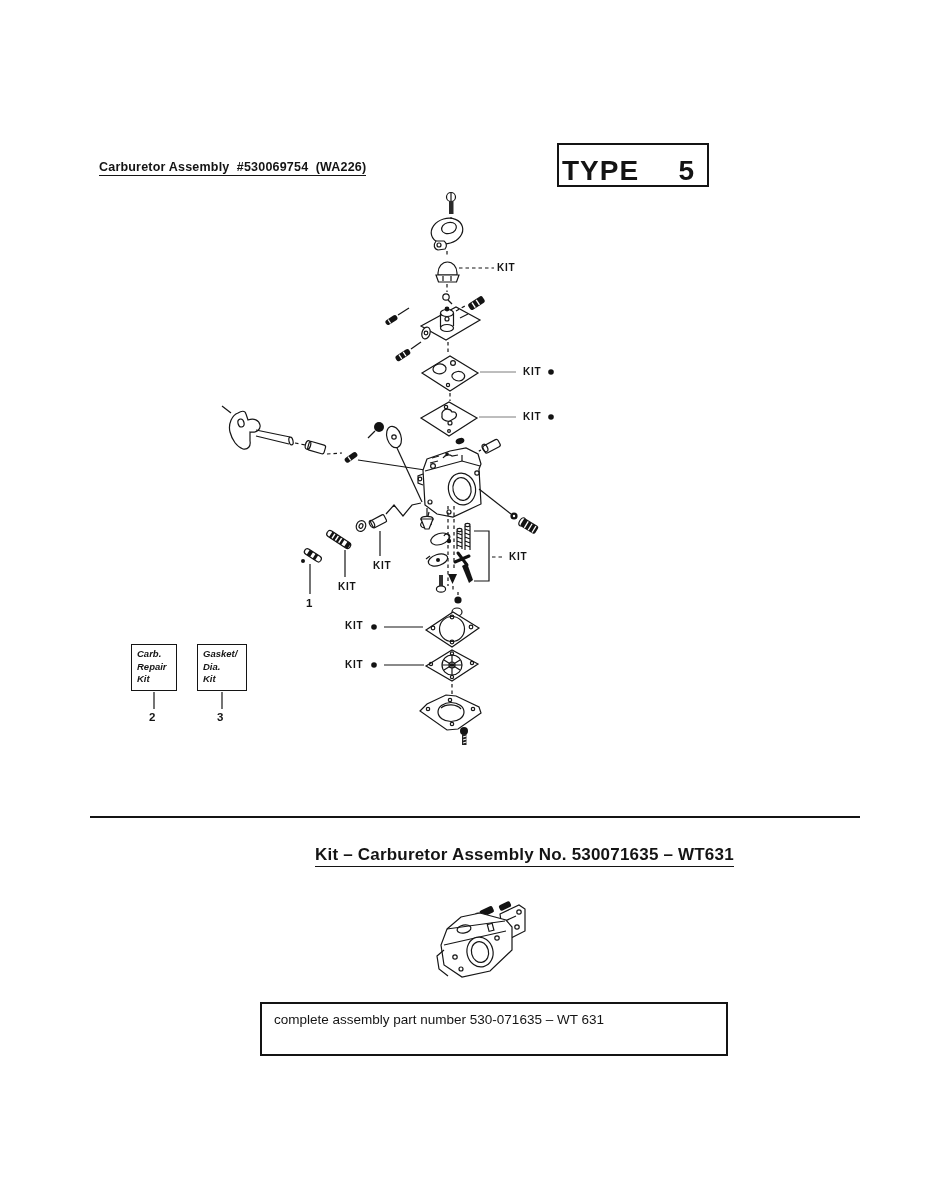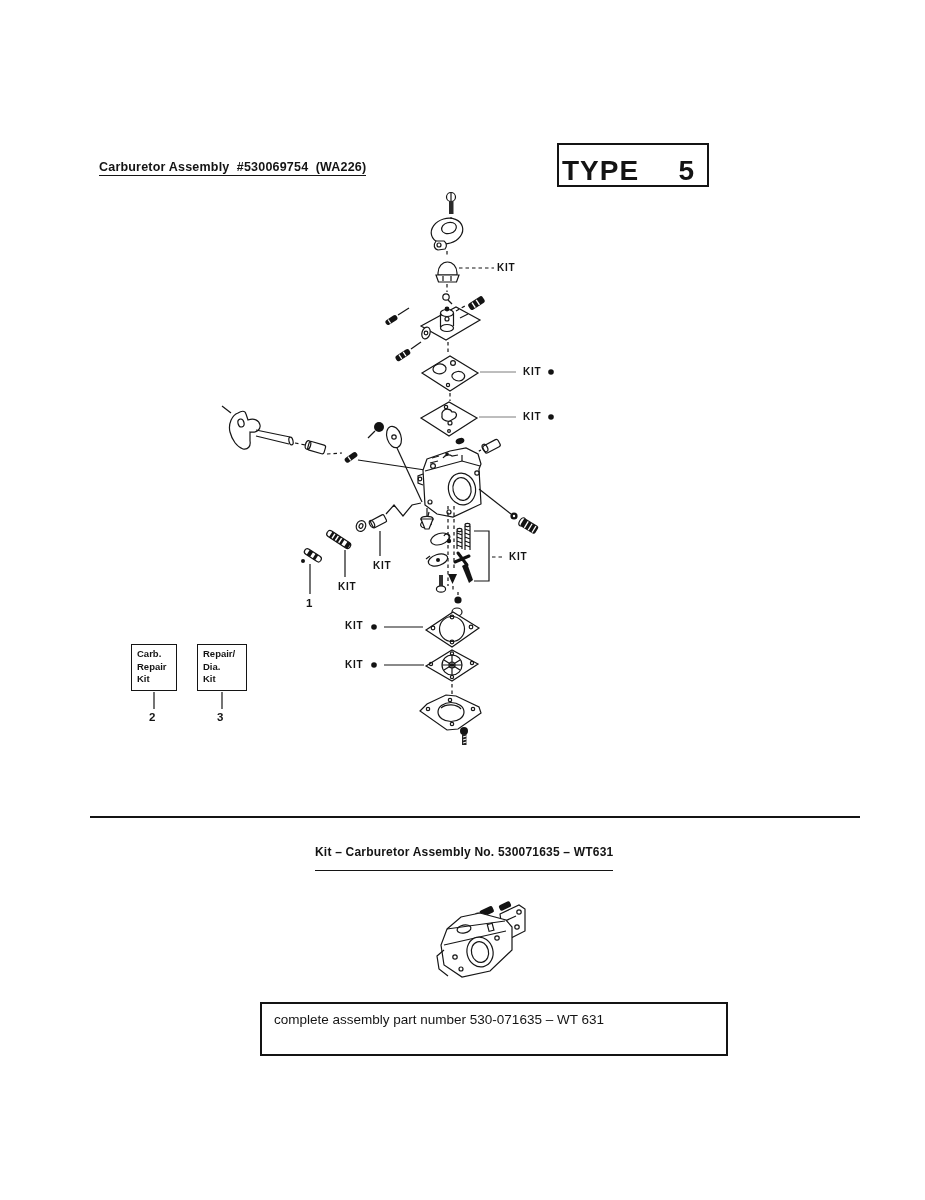--- a/index.html
+++ b/index.html
@@ -10,25 +10,25 @@
   .doc-title{left:99px;top:160px;font-size:12.5px;font-weight:700;letter-spacing:.2px;
              border-bottom:1.6px solid #141414;padding-bottom:1px;}
   .type-box{left:557px;top:143px;width:148px;height:40px;border:2.5px solid #141414;
             box-sizing:content-box;display:flex;align-items:flex-end;justify-content:space-between;}
   .type-box .t{font-size:28px;font-weight:800;letter-spacing:1px;margin-left:3px;line-height:1;}
   .type-box .v{font-size:28px;font-weight:800;margin-right:13px;line-height:1;}
   svg.diagram{position:absolute;left:0;top:0;}
   .kit{position:absolute;font-size:10px;font-weight:700;letter-spacing:.7px;line-height:10px;}
   .callout{position:absolute;font-size:11.5px;font-weight:600;line-height:11px;}
   .legend-box{position:absolute;border:1.6px solid #141414;box-sizing:border-box;
-              font-size:9.5px;font-weight:600;line-height:1.32;padding:3px 2px 0 5px;}
+              font-size:9.5px;font-weight:600;line-height:1.32;padding:3px 2px 0 5px;font-style:italic;}
   .legend-box span{display:block;}
   .divider{left:90px;top:816px;width:770px;height:2.4px;background:#141414;}
-  .kit-heading{left:315px;top:845px;font-size:12px;font-weight:700;letter-spacing:.2px;
-               border-bottom:1.9px solid #141414;padding-bottom:11px;}
+  .kit-heading{left:315px;top:845px;font-size:17px;font-weight:700;letter-spacing:.2px;
+               border-bottom:1.9px solid #141414;padding-bottom:1px;}
   .note-box{left:260px;top:1002px;width:468px;height:54px;border:2px solid #141414;
             box-sizing:border-box;padding:7px 8px 0 12px;font-size:13.5px;line-height:1.32;}
   .note-box span{display:block;white-space:pre;}
   .s{fill:none;stroke:#161616;stroke-width:1.2;}
   .sw{fill:#fff;stroke:#161616;stroke-width:1.2;}
   .bk{fill:#131313;stroke:none;}
   .dash{fill:none;stroke:#161616;stroke-width:1.2;stroke-dasharray:3.5,3;}
   .ldr{fill:none;stroke:#7d7d7d;stroke-width:1;}
 </style>
 </head>
@@ -367,21 +367,21 @@
   <span class="callout" style="left:306px;top:598px;">1</span>
   <span class="callout" style="left:149px;top:712px;">2</span>
   <span class="callout" style="left:217px;top:712px;">3</span>
 
   <div class="legend-box" style="left:131px;top:644px;width:46px;height:47px;">
     <span>Carb.</span>
     <span>Repair</span>
     <span>Kit</span>
   </div>
   <div class="legend-box" style="left:197px;top:644px;width:50px;height:47px;">
-    <span>Repair/</span>
+    <span>Gasket/</span>
     <span>Dia.</span>
     <span>Kit</span>
   </div>
 
   <div class="abs divider"></div>
 
   <div class="abs kit-heading">Kit – Carburetor Assembly No. 530071635 – WT631</div>
 
   <div class="abs note-box">
     <span>complete assembly part number 530-071635 – WT 631</span>

